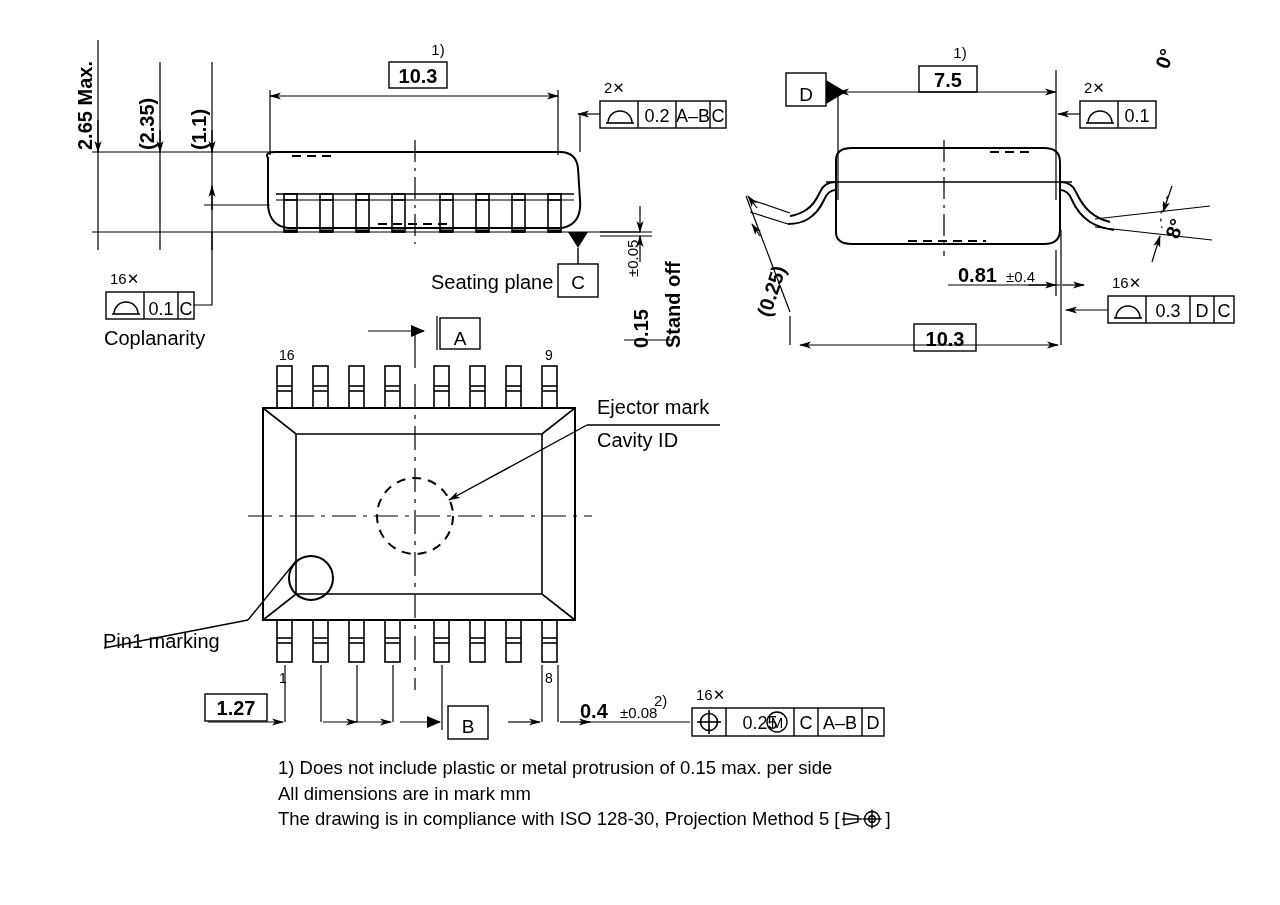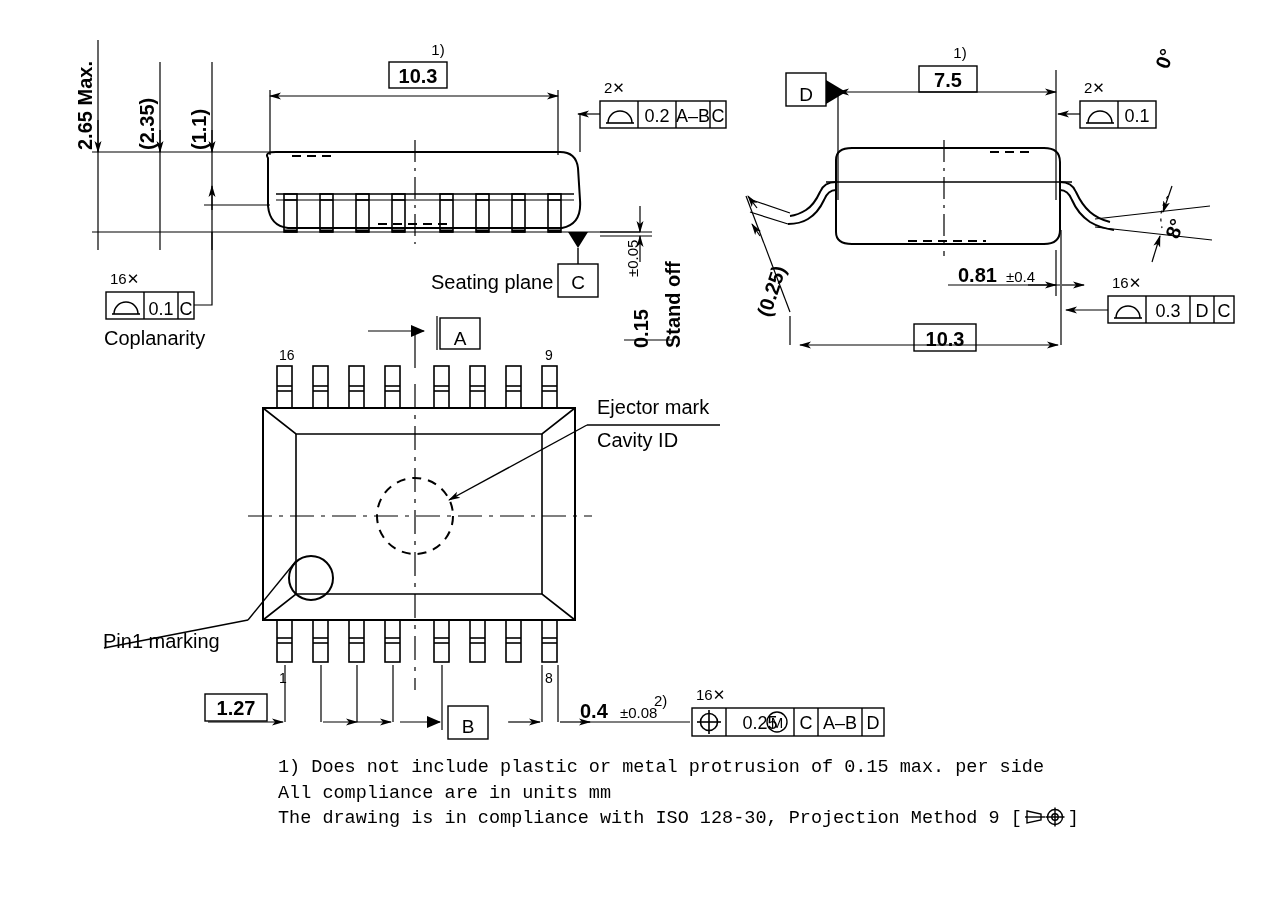--- a/index.html
+++ b/index.html
@@ -9,21 +9,21 @@
     font-family:"Liberation Sans", sans-serif;
     color:#000;
   }
   #stage{position:relative;width:1280px;height:905px;}
   #draw{position:absolute;left:0;top:0;width:1280px;height:905px;}
   .notes{
     position:absolute;left:278px;top:755px;width:760px;
     font-family:"Liberation Sans", sans-serif;
     font-size:18.5px;line-height:25.5px;color:#000;letter-spacing:0px;
   }
-  .notes div{white-space:nowrap;font-family:Liberation Mono, monospace;}
+  .notes div{white-space:nowrap;}
   .proj-sym{display:inline-block;vertical-align:-4px;margin:0 1px;}
   text{font-family:"Liberation Sans", sans-serif;fill:#000;}
   .dimtxt{font-size:19px;}
   .dimtxt-b{font-size:20px;font-weight:bold;}
   .smtxt{font-size:15px;}
   .lbl{font-size:20px;}
   .gdt{font-size:18px;}
   .pin{font-size:14px;}
 </style>
 </head>
@@ -482,22 +482,22 @@
   <text class="smtxt" x="696" y="700">16✕</text>
   <text class="gdt" x="760" y="729" text-anchor="middle">0.25</text>
   <text class="smtxt" x="777" y="728" text-anchor="middle">M</text>
   <text class="gdt" x="806" y="729" text-anchor="middle">C</text>
   <text class="gdt" x="840" y="729" text-anchor="middle">A–B</text>
   <text class="gdt" x="873" y="729" text-anchor="middle">D</text>
 </svg>
 
 <div class="notes">
   <div>1) Does not include plastic or metal protrusion of 0.15 max. per side</div>
-  <div>All compliance are in units mm</div>
-  <div><span>The drawing is in compliance with ISO 128-30, Projection Method 9 [</span><span class="proj-sym"><svg width="44" height="20" viewBox="0 0 44 20">
+  <div>All dimensions are in mark mm</div>
+  <div><span>The drawing is in compliance with ISO 128-30, Projection Method 5 [</span><span class="proj-sym"><svg width="44" height="20" viewBox="0 0 44 20">
             <g stroke="#000" fill="none" stroke-width="1.4">
               <path d="M2,10 L22,10"></path>
               <path d="M4,4 L18,7 L18,13 L4,16 Z"></path>
               <circle cx="32" cy="10" r="7.5"></circle>
               <circle cx="32" cy="10" r="3.2"></circle>
               <path d="M32,0.5 L32,19.5 M22.5,10 L41.5,10"></path>
             </g>
           </svg></span><span>]</span></div>
 </div>
 

